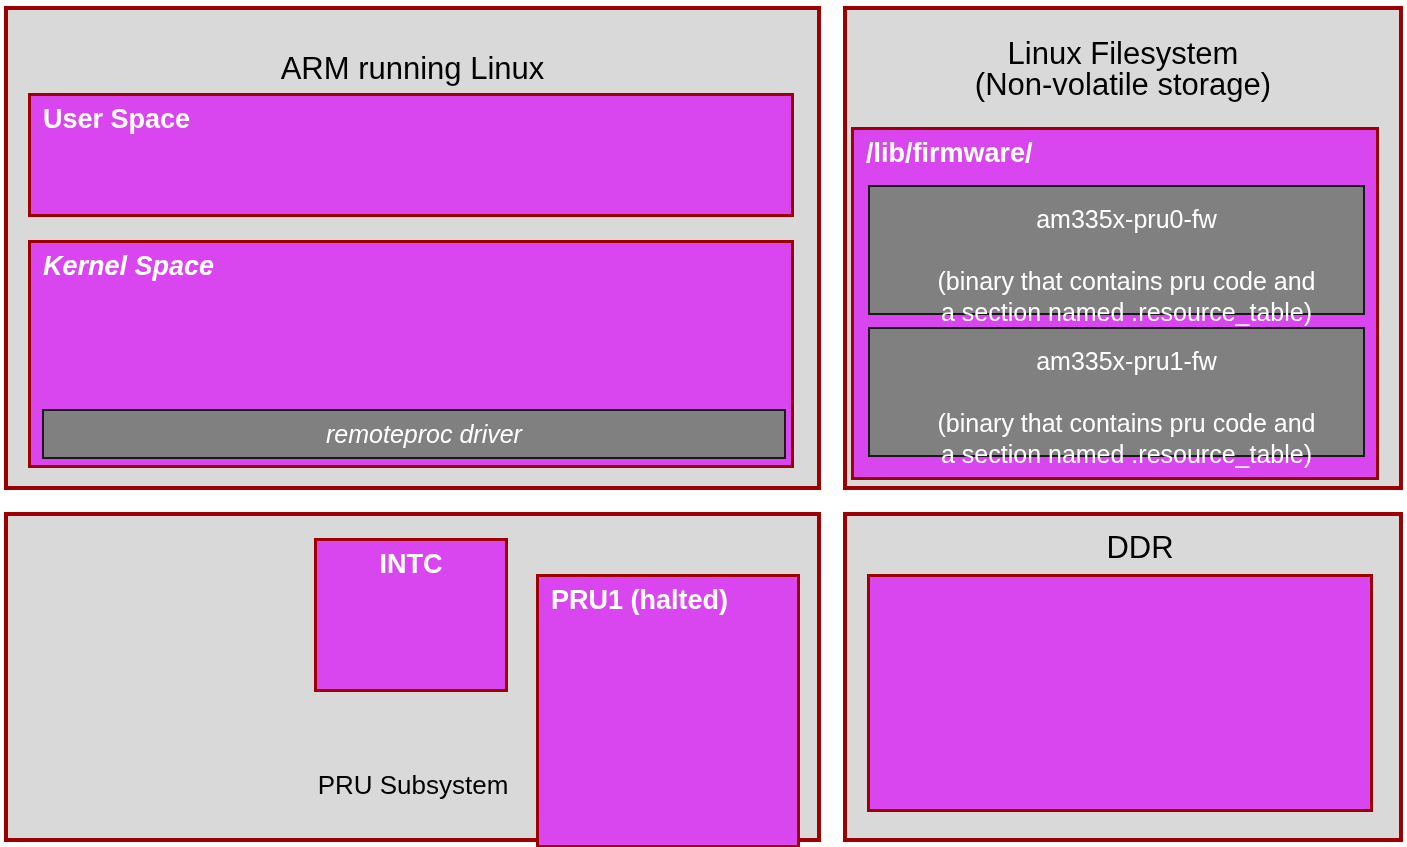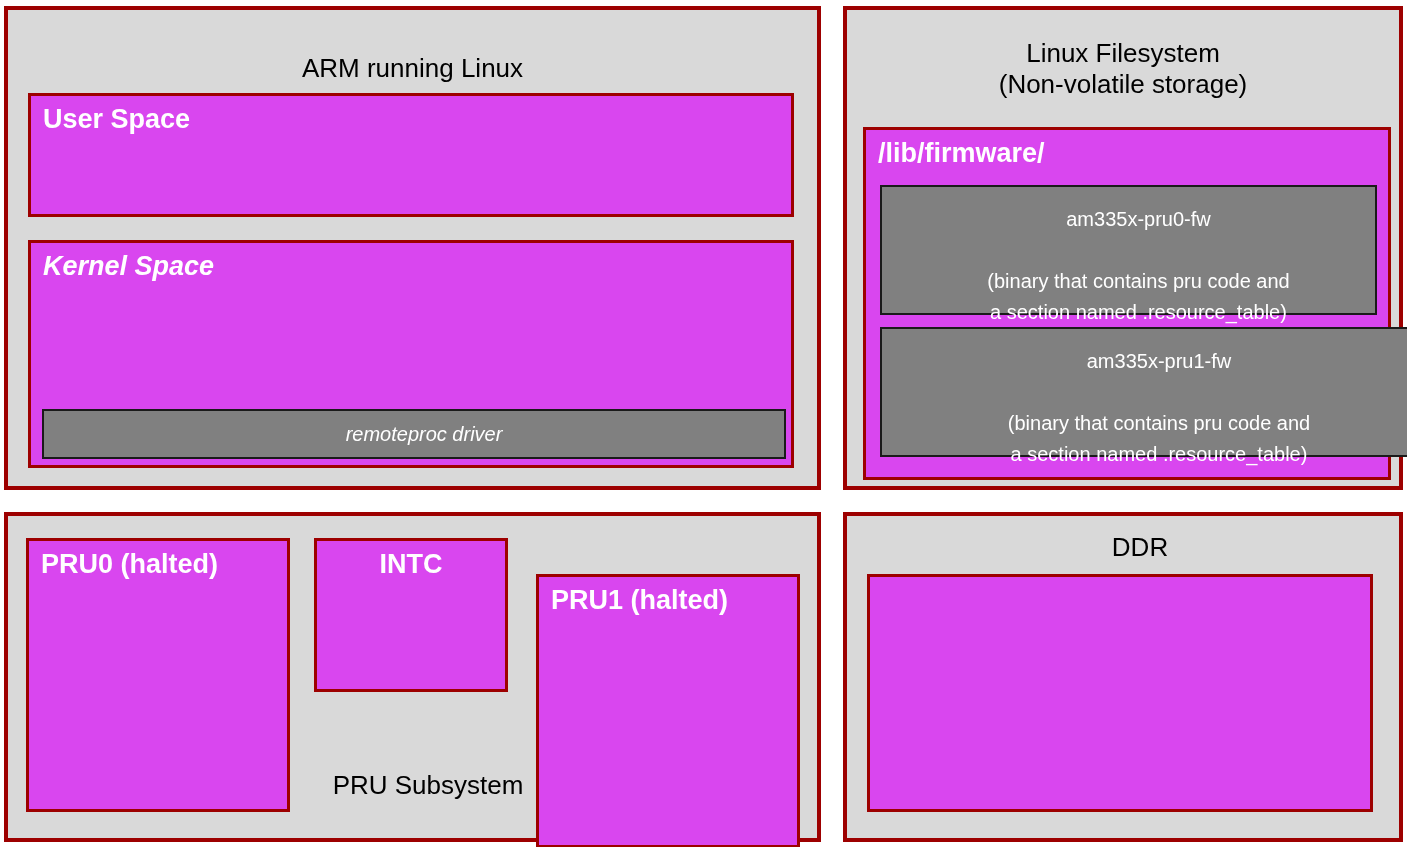--- a/index.html
+++ b/index.html
@@ -21,21 +21,21 @@
     border: 4px solid #9d0000;
     box-sizing: border-box;
   }
 
   .panel-title {
     position: absolute;
     left: 0;
     right: 0;
     text-align: center;
     color: #000000;
-    font-size: 26px;
+    font-size: 31px;
     line-height: 31px;
     font-weight: normal;
     white-space: pre-line;
   }
 
   .redbox {
     position: absolute;
     background: #d946ef;
     border: 3px solid #9d0000;
     box-sizing: border-box;
@@ -60,51 +60,51 @@
     top: 8px;
     text-align: center;
   }
 
   .graybox {
     position: absolute;
     background: #808080;
     border: 2px solid #1a1a1a;
     box-sizing: border-box;
     color: #ffffff;
-    font-size: 20px;
+    font-size: 25px;
     line-height: 31px;
     text-align: center;
     white-space: pre-line;
     display: flex;
     align-items: center;
     justify-content: center;
     padding-left: 20px;
   }
 
   
   #panel-arm      { left: 4px;   top: 6px;   width: 817px;  height: 484px; }
   #arm-title      { top: 43px; }
   #box-user-space { left: 20px;  top: 83px;  width: 766px;  height: 124px; }
   #box-kernel     { left: 20px;  top: 230px; width: 766px;  height: 228px; font-style: italic; }
   #box-remoteproc { left: 11px;  top: 166px; width: 744px;  height: 50px;  }
 
   
   #panel-fs       { left: 843px; top: 6px;   width: 560px;  height: 484px; }
   #fs-title       { top: 28px; }
-  #box-libfw      { left: 16px;  top: 117px; width: 528px;  height: 353px; }
+  #box-libfw      { left: 4px;  top: 117px; width: 528px;  height: 353px; }
   #fw0            { left: 14px;  top: 55px;  width: 497px;  height: 130px; }
-  #fw1            { left: 14px;  top: 197px; width: 538px;  height: 130px; align-items: center; }
+  #fw1            { left: 14px;  top: 197px; width: 497px;  height: 130px; align-items: center; }
 
   
   #panel-pru      { left: 4px;   top: 512px; width: 817px;  height: 330px; }
   #box-pru0       { left: 18px;  top: 22px;  width: 264px;  height: 274px; }
   #box-intc       { left: 306px; top: 22px;  width: 194px;  height: 154px; }
   #box-pru1       { left: 528px; top: 22px;  width: 264px;  height: 274px; margin-top: 36px; }
   #pru-subsys-lbl { position: absolute; left: 282px; top: 254px; width: 246px;
-                    text-align: center; font-size: 26px; color: #000000; margin-left: 15px; }
+                    text-align: center; font-size: 26px; color: #000000; }
 
   
   #panel-ddr      { left: 843px; top: 512px; width: 560px;  height: 330px; }
   #ddr-title      { top: 16px; margin-left: 34px; }
   #box-ddr        { left: 20px;  top: 58px;  width: 506px;  height: 238px; }
 </style>
 </head>
 <body>
 
 <div class="panel" id="panel-arm">
@@ -139,23 +139,20 @@
       <div>
         <span>am335x-pru1-fw</span><br>
         <span>(binary that contains pru code and
 a section named .resource_table)</span>
       </div>
     </div>
   </div>
 </div>
 
 <div class="panel" id="panel-pru">
-  <div class="redbox" id="box-pru0">
-    <div class="label label-left">PRU0 (halted)</div>
-  </div>
 
   <div class="redbox" id="box-intc">
     <div class="label label-center">INTC</div>
   </div>
 
   <div class="redbox" id="box-pru1">
     <div class="label label-left">PRU1 (halted)</div>
   </div>
 
   <div id="pru-subsys-lbl">PRU Subsystem</div>

